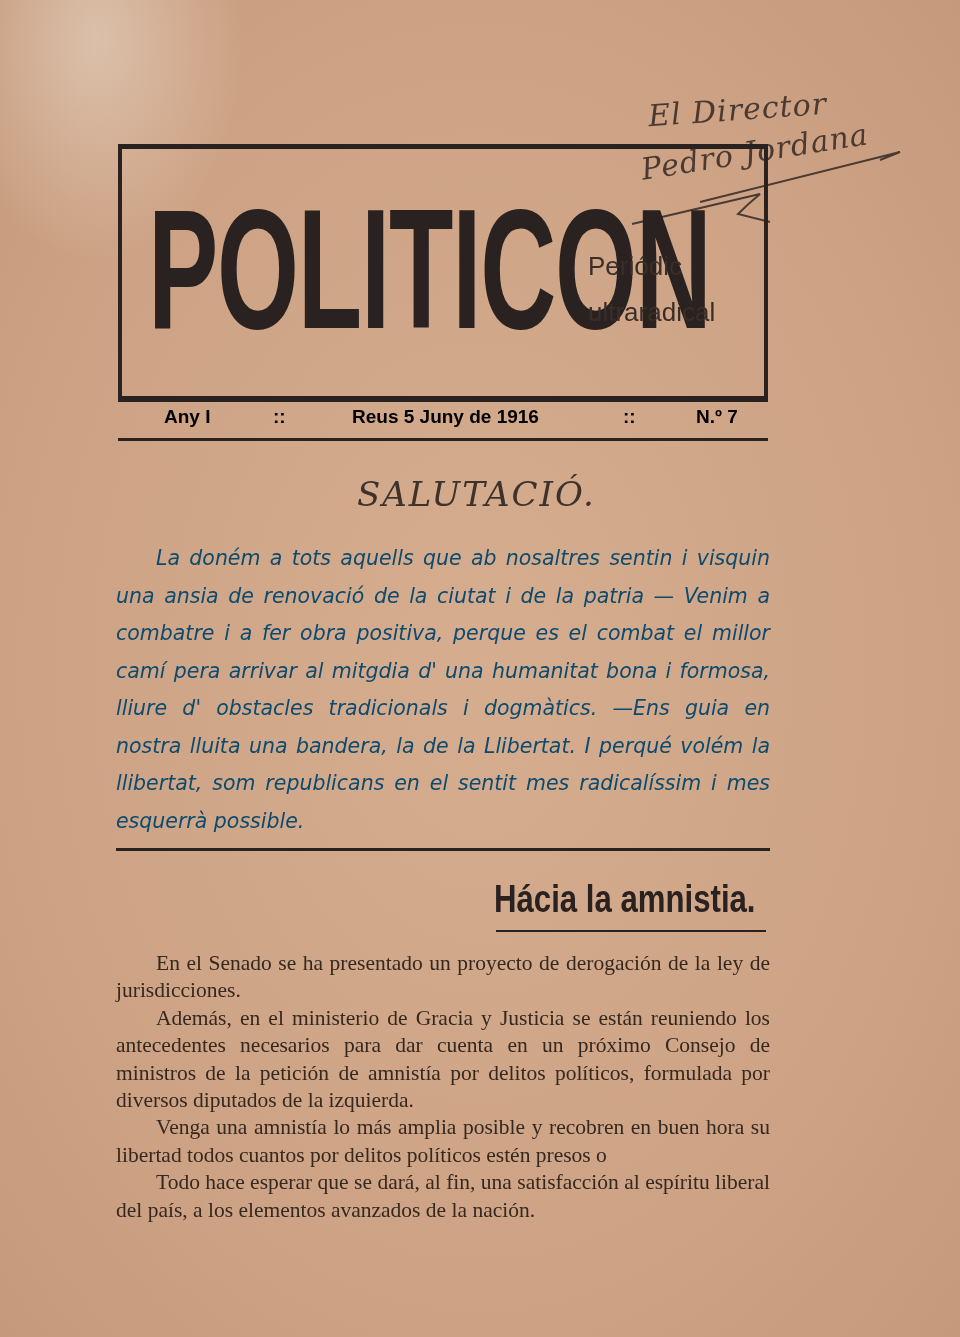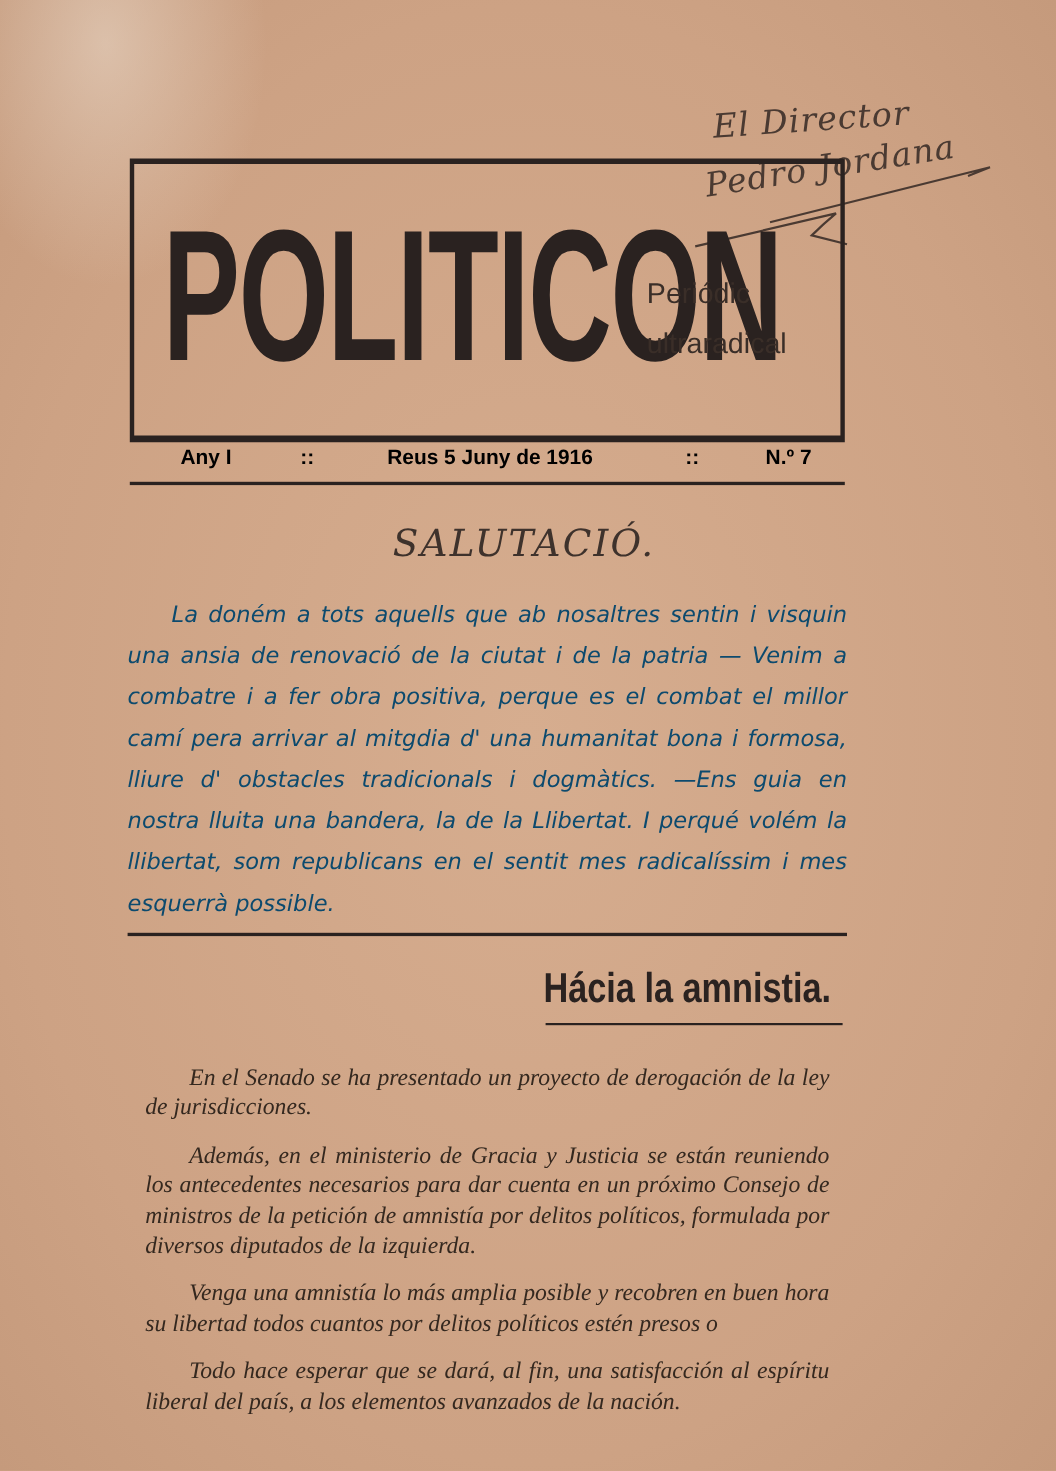--- a/index.html
+++ b/index.html
@@ -74,21 +74,21 @@
     }
     .article-title-rule {
       position: absolute; left: 496px; top: 930px; width: 270px; height: 2px; background: #2a2220;
     }
 
     .article-body {
       position: absolute; left: 116px; top: 950px; width: 654px;
       font-family: "Liberation Serif", serif; font-size: 21.5px; line-height: 27.4px;
       color: #34281f; text-align: justify;
     }
-    .article-body p { margin: 16px; text-indent: 40px; font-style: italic; }
+    .article-body p { margin: 0; text-indent: 40px; }
   </style>
 </head>
 <body>
 
 <div class="page">
 
   <div class="signature">
     <span class="sig-line1">El Director</span>
     <span class="sig-line2">Pedro Jordana</span>
     <svg class="sig-flourish" width="290" height="110">

